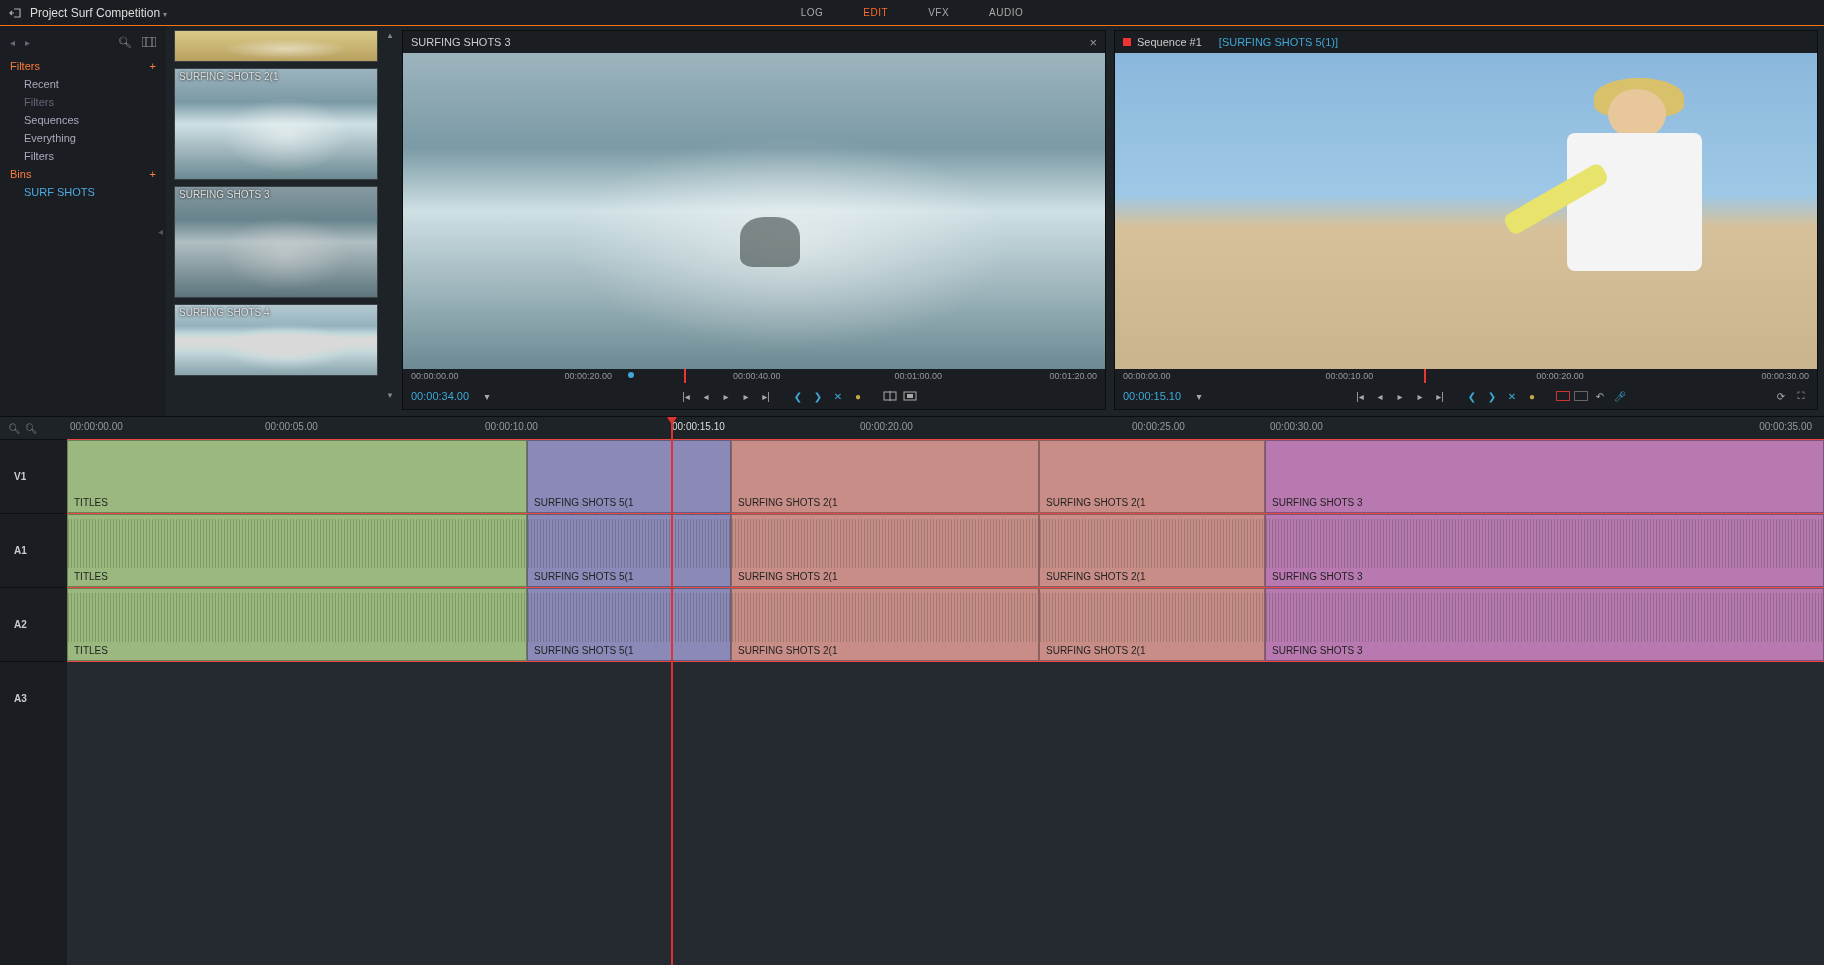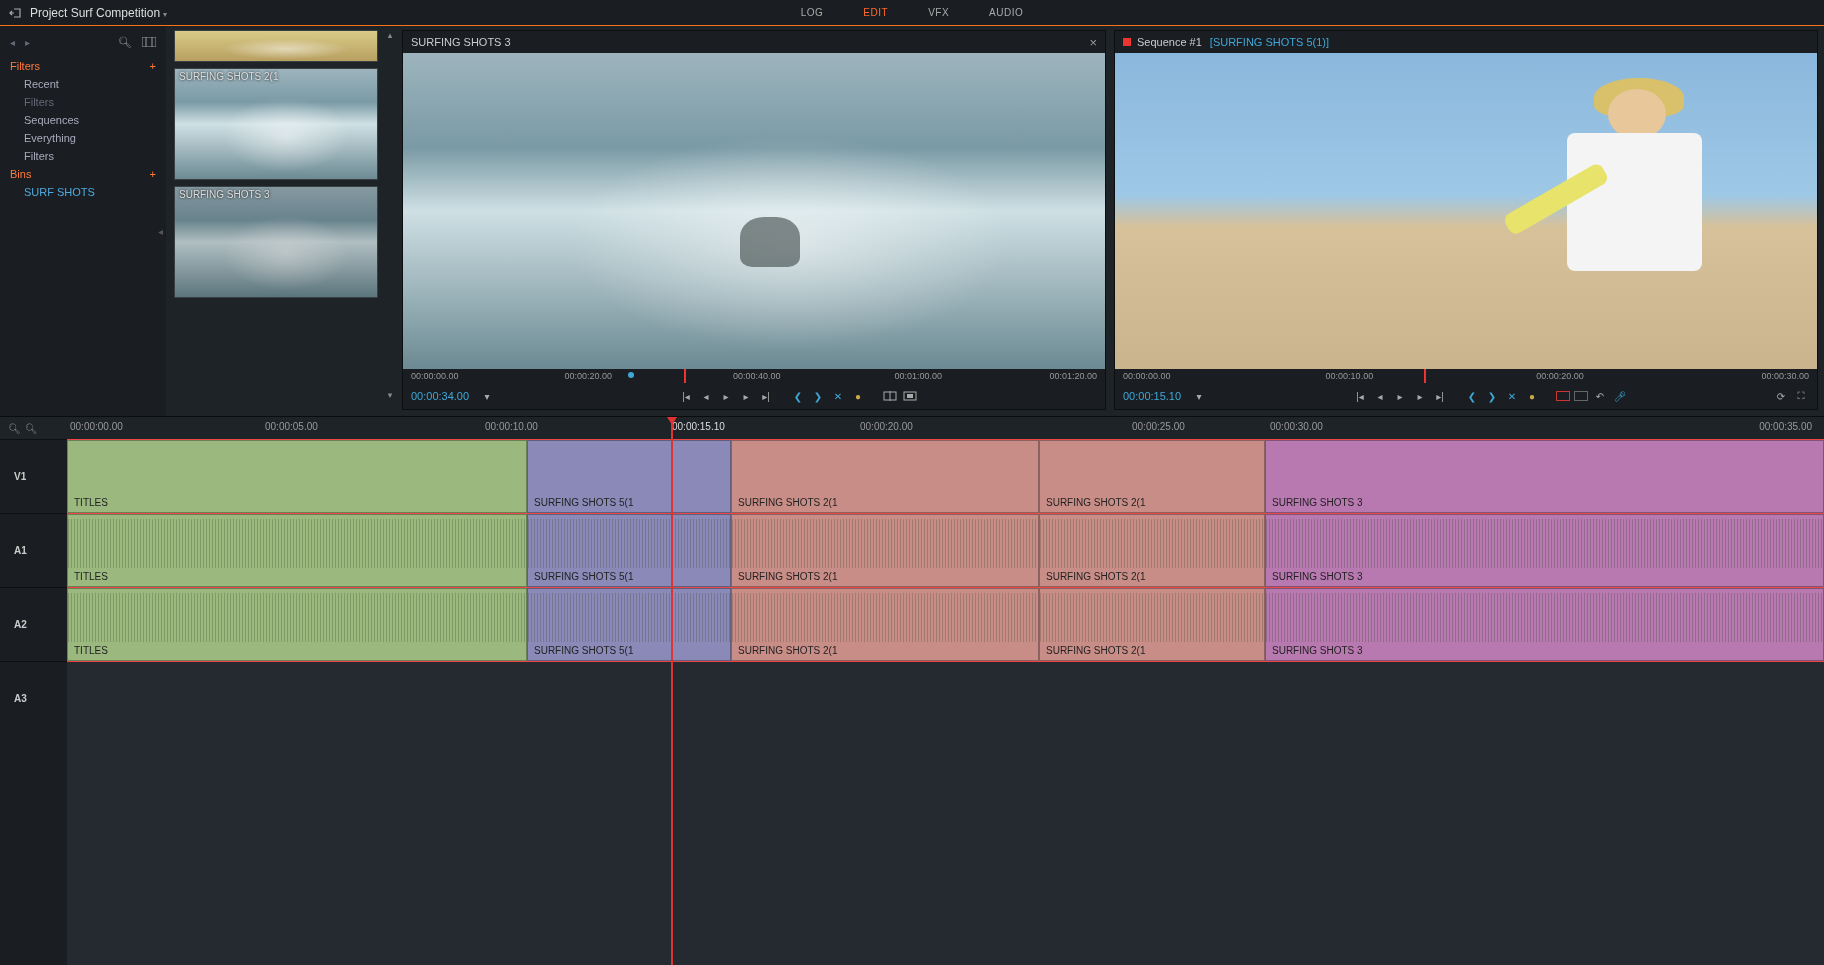--- a/index.html
+++ b/index.html
@@ -39,21 +39,21 @@
 .thumb.first .thumb-img{ height:30px;}
 .thumb.last .thumb-img{ height:70px;}
 .thumb-scroll { position:absolute; right:0; top:4px; width:12px; height:370px; display:flex; flex-direction:column; align-items:center; justify-content:space-between;}
 .thumb-scroll .arrow { color:#888; font-size:9px; cursor:pointer;}
 
 .viewers { flex:1; display:flex; gap:8px; padding:4px 6px 6px; }
 .viewer { flex:1; background:#121519; display:flex; flex-direction:column; border:1px solid #0c0e10; min-width:0;}
 .viewer-header { height:22px; display:flex; align-items:center; padding:0 8px; font-size:11px; color:#ccc; background:#1a1e22;}
 .viewer-header .dot { width:8px;height:8px;background:#e33;margin-right:6px;}
 .viewer-header .close { margin-left:auto; color:#999; cursor:pointer; font-size:13px;}
-.viewer-header .seq-clip { color:#3fa8d8; margin-left:8px;}
+.viewer-header .seq-clip { color:#3fa8d8; margin-left:17px;}
 .viewer-canvas { flex:1; background:#556; position:relative; overflow:hidden;}
 .viewer-ruler { height:14px; background:#1a1e22; display:flex; align-items:center; padding:0 8px; font-size:9px; color:#999; position:relative;}
 .viewer-ruler span{ position:absolute; }
 .ruler-marker{ position:absolute; top:0; width:2px; height:100%; background:#e33;}
 .viewer-controls { height:26px; background:#1a1e22; display:flex; align-items:center; padding:0 8px; gap:4px;}
 .viewer-controls .tc { color:#3fa8d8; font-size:11px; margin-right:4px; min-width:60px;}
 .vctrl-spacer{flex:1;}
 .ctrl-btn { width:16px; height:16px; display:flex; align-items:center; justify-content:center; color:#aaa; cursor:pointer; font-size:10px;}
 .ctrl-btn.accent{ color:#3fa8d8;}
 .ctrl-btn.yel{ color:#c9a84a;}
@@ -156,20 +156,26 @@
       <div class="thumb">
         <div class="thumb-label">SURFING SHOTS 2(1</div>
         <div class="thumb-img">
             <div class="wave-art"></div>
           </div>
       </div>
       <div class="thumb">
         <div class="thumb-label">SURFING SHOTS 3</div>
         <div class="thumb-img">
             <div class="wave-art" style="filter:brightness(0.85);"></div>
+          </div>
+      </div>
+      <div class="thumb last">
+        <div class="thumb-label">SURFING SHOTS 4</div>
+        <div class="thumb-img">
+            <div class="wave-art" style="filter:brightness(1.3) contrast(0.7);"></div>
           </div>
       </div>
       <div class="thumb-scroll">
         <span class="arrow">▴</span>
         <span class="arrow">▾</span>
       </div>
     </div>
 
     <div class="viewers">
 

